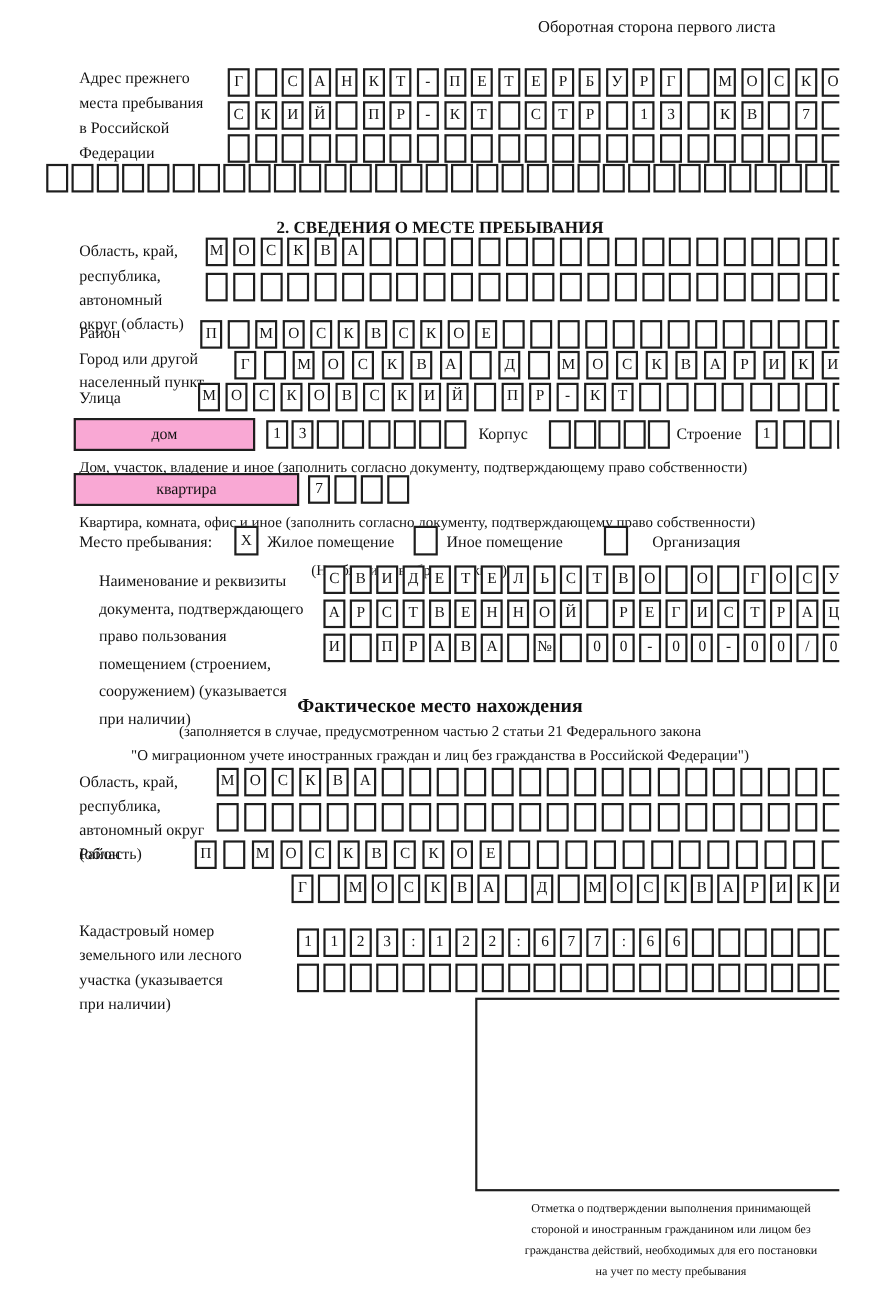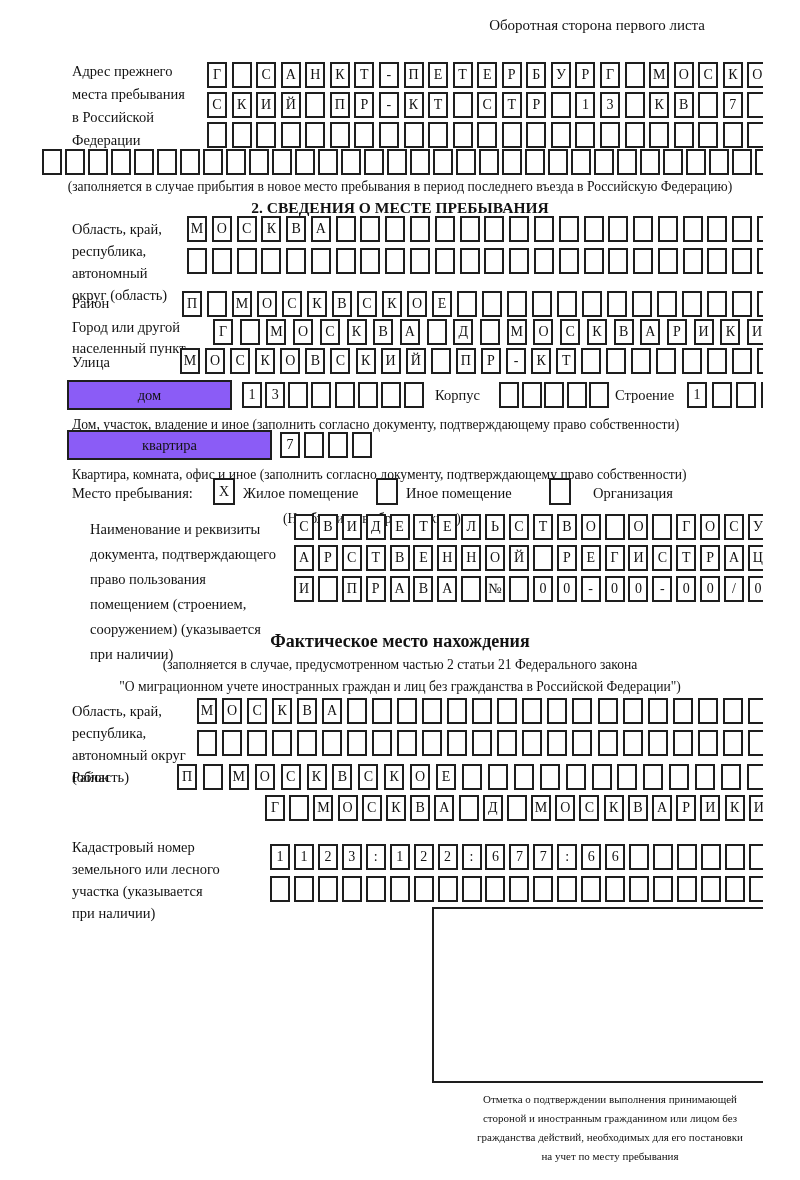--- a/index.html
+++ b/index.html
@@ -11,21 +11,21 @@
   .center{left:0;right:0;text-align:center;}
   .bold{font-weight:bold;}
   .small{font-size:13.6px;}
   .boxrow{position:absolute;display:flex;justify-content:space-between;}
   .cell{
     flex:none;width:20px;height:26px;border:2px solid #1e1e1e;box-sizing:border-box;
     display:flex;align-items:center;justify-content:center;
     font-size:14px;background:#fff;overflow:hidden;
   }
   .widebox{
-    position:absolute;border:2px solid #1e1e1e;box-sizing:border-box;background:#8b5cf6;
+    position:absolute;border:2px solid #1e1e1e;box-sizing:border-box;background:#f9a8d4;
     display:flex;align-items:center;justify-content:center;font-size:14.5px;
   }
   .cbx{
     position:absolute;width:22px;height:27px;border:2px solid #1e1e1e;box-sizing:border-box;
     display:flex;align-items:center;justify-content:center;font-size:14px;background:#fff;
   }
   .stamp{position:absolute;border:2px solid #1e1e1e;box-sizing:border-box;background:#fff;}
 </style>
 </head>
 <body>
@@ -144,21 +144,20 @@
       <span class="cell"></span>
       <span class="cell"></span>
       <span class="cell"></span>
       <span class="cell"></span>
       <span class="cell"></span>
       <span class="cell"></span>
       <span class="cell"></span>
       <span class="cell"></span>
       <span class="cell"></span>
     </div>
-  <div class="t center small" style="top:176px;">(заполняется в случае прибытия в новое место пребывания в период последнего въезда в Российскую Федерацию)</div>
 
   <div class="t center bold" style="top:197px;font-size:15.5px;">2. СВЕДЕНИЯ О МЕСТЕ ПРЕБЫВАНИЯ</div>
 
   <div class="t" style="left:35px;top:218px;width:110px;">Область, край,
 республика,
 автономный
 округ (область)</div>
   <div class="boxrow" style="left:150px;top:216px;width:590px;">
       <span class="cell">М</span>
       <span class="cell">О</span>

